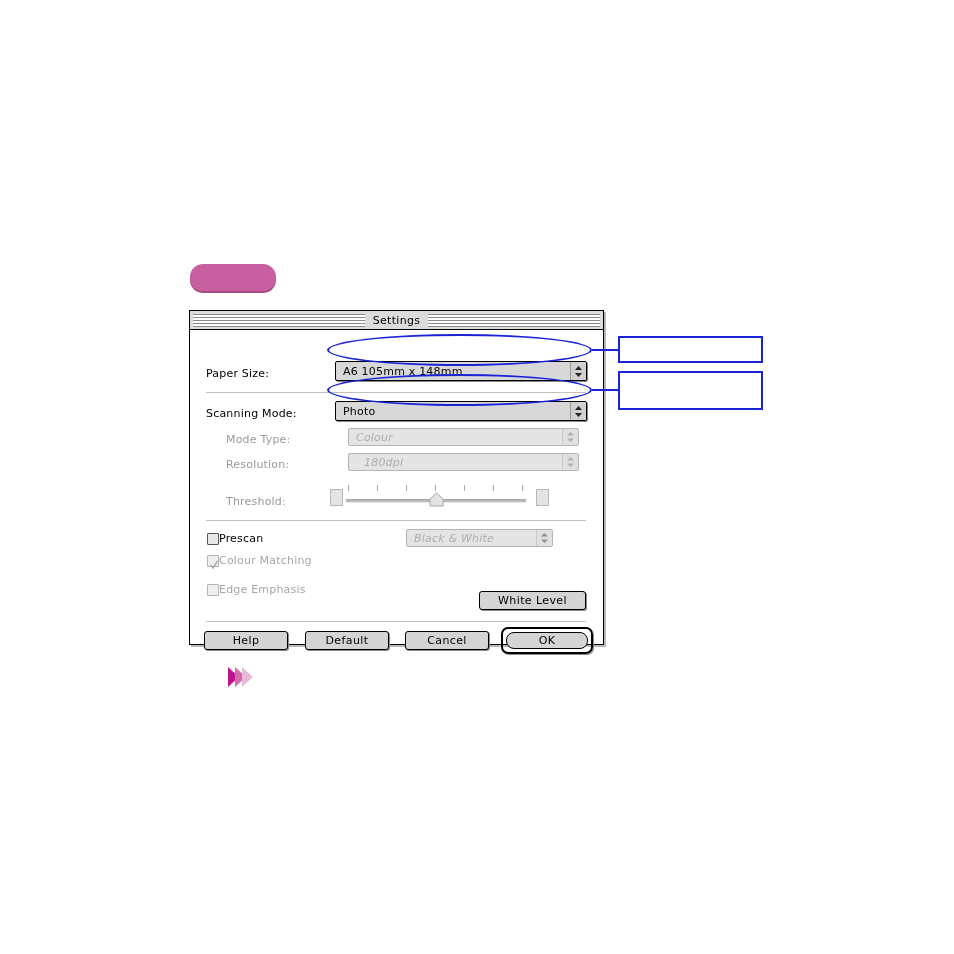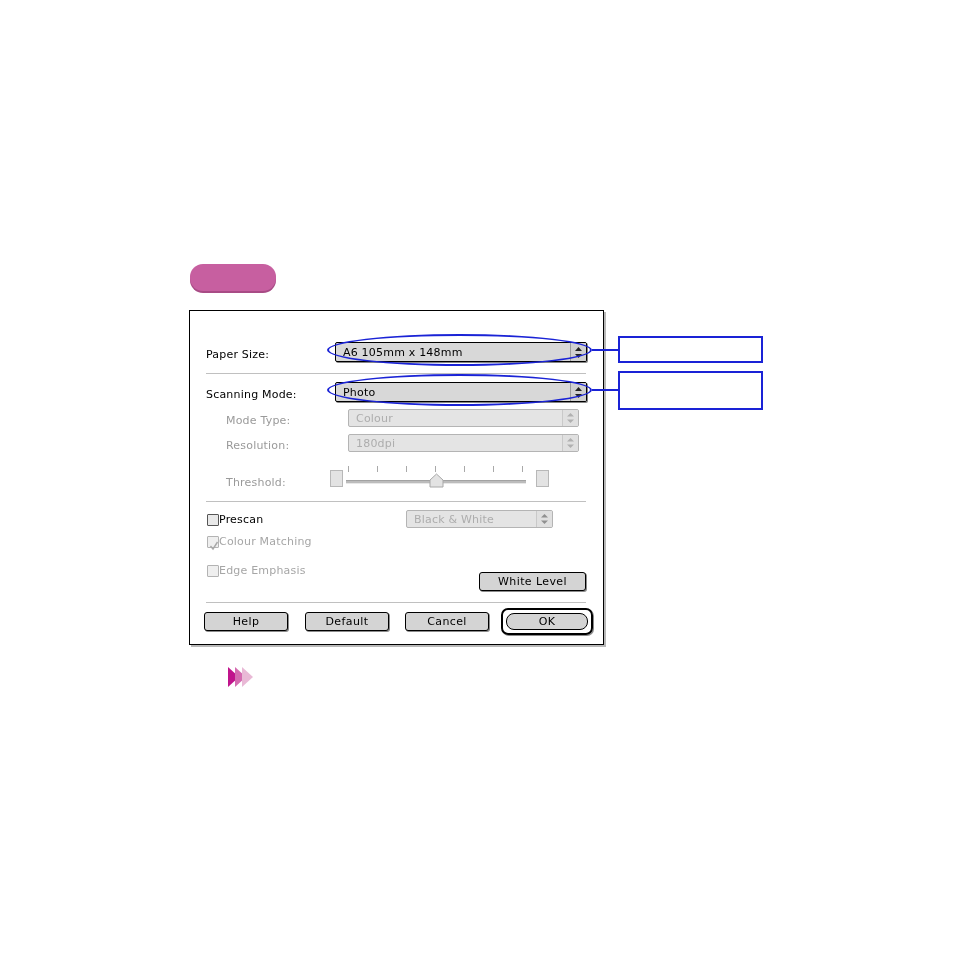--- a/index.html
+++ b/index.html
@@ -135,21 +135,21 @@
     display: flex;
     align-items: center;
     justify-content: center;
   }
 
   .popup.disabled {
     background: #e4e4e4;
     border-color: #b4b4b4;
     box-shadow: none;
   }
-  .popup.disabled .pv { color: #adadad; }
+  .popup.disabled .pv { color: #adadad; font-style: italic; }
   .popup.disabled .pbtn { background: #e0e0e0; border-left-color: #c9c9c9; }
 
   
   .btn {
     position: absolute;
     box-sizing: border-box;
     background: #d4d4d4;
     border: 1px solid #000000;
     border-radius: 3px;
     box-shadow: 1px 1px 0 0 #8b8b8b;
@@ -265,20 +265,26 @@
 </style>
 </head>
 <body>
 
 <div id="page">
 
   <div class="pink-tab"></div>
 
   <div class="dialog">
 
+    <div class="titlebar">
+      <div class="stripes"></div>
+      <div class="title-wrap">
+        <div class="title-text">Settings</div>
+      </div>
+    </div>
 
     <div class="dialog-body">
 
       <div class="lbl" style="left:16px; top:37px;">Paper Size:</div>
       <div class="popup" style="left:145px; top:31px; width:252px; height:20px;">
         <div class="pv">A6  105mm x 148mm</div>
         <div class="pbtn">
           <svg width="9" height="13" viewBox="0 0 9 13">
             <polygon points="4.5,1 8,5 1,5" fill="#222"></polygon>
             <polygon points="4.5,12 8,8 1,8" fill="#222"></polygon>
@@ -304,21 +310,21 @@
         <div class="pv">Colour</div>
         <div class="pbtn">
           <svg width="9" height="12" viewBox="0 0 9 12">
             <polygon points="4.5,1 8,4.6 1,4.6" fill="#b0b0b0"></polygon>
             <polygon points="4.5,11 8,7.4 1,7.4" fill="#b0b0b0"></polygon>
           </svg>
         </div>
       </div>
 
       <div class="lbl dim" style="left:36px; top:128px;">Resolution:</div>
-      <div class="popup disabled" style="left:158px; top:123px; width:231px; height:18px;">
+      <div class="popup disabled" style="left:158px; top:123px; width:231px; height:18px;padding-left:8px;">
         <div class="pv">180dpi</div>
         <div class="pbtn">
           <svg width="9" height="12" viewBox="0 0 9 12">
             <polygon points="4.5,1 8,4.6 1,4.6" fill="#b0b0b0"></polygon>
             <polygon points="4.5,11 8,7.4 1,7.4" fill="#b0b0b0"></polygon>
           </svg>
         </div>
       </div>
 
       <div class="lbl dim" style="left:36px; top:165px;">Threshold:</div>

